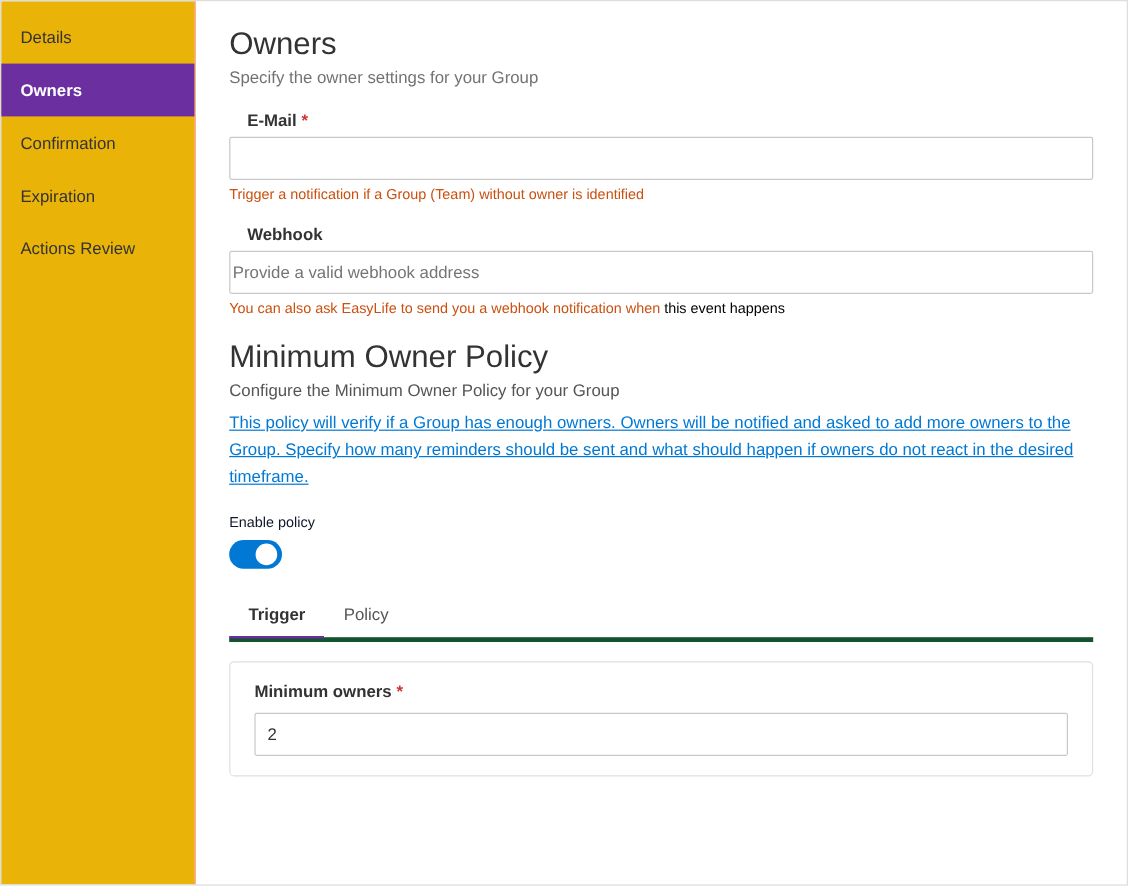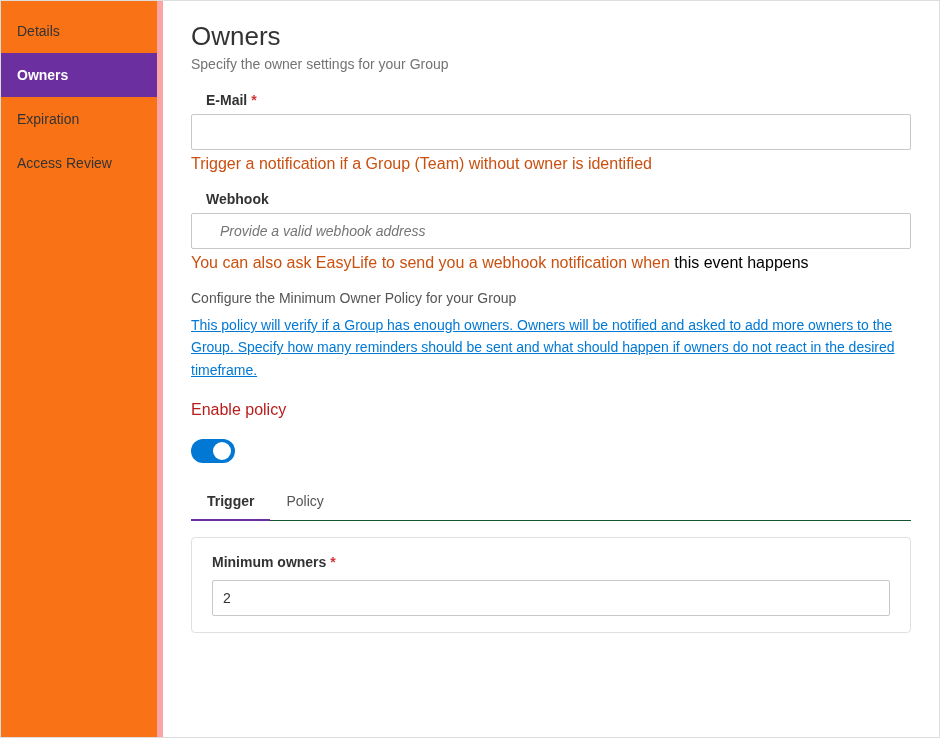--- a/index.html
+++ b/index.html
@@ -14,22 +14,22 @@
       background: #fff;
       width: 940px;
       height: 738px;
       overflow: hidden;
       display: flex;
       border: 1px solid #ddd;
     }
     .sidebar {
       width: 162px;
       min-width: 162px;
-      background: #f97316;
-      border-right: 6px solid #fca5a5;
+      background: #eab308;
+      border-right: 1px solid #fca5a5;
       padding-top: 8px;
     }
     .sidebar-item {
       padding: 14px 16px;
       cursor: pointer;
       font-size: 14px;
       color: #333;
       font-weight: 400;
     }
     .sidebar-item.active {
@@ -65,29 +65,28 @@
     }
     .required-star {
       color: #d13438;
       font-weight: 600;
     }
     .text-input {
       width: 100%;
       height: 36px;
       border: 1px solid #c8c8c8;
       border-radius: 2px;
-      padding: 0 28px;
+      padding: 0 2px;
       font-size: 14px;
       color: #000000;
       background: #fff;
       outline: none;
-      font-style: italic;
     }
     .hint-text {
-      font-size: 16px;
+      font-size: 12px;
       color: #ca5010;
       margin-top: 5px;
       margin-bottom: 18px;
     }
     .hint-link {
       color: #000000;
       text-decoration: none;
     }
     .policy-title {
       font-size: 26px;
@@ -101,23 +100,23 @@
       margin-bottom: 8px;
     }
     .policy-description {
       font-size: 14px;
       color: #0078d4;
       line-height: 1.6;
       margin-bottom: 20px;
       text-decoration: underline;
     }
     .toggle-label {
-      font-size: 16px;
-      color: #b91c1c;
-      margin-bottom: 20px;
+      font-size: 12px;
+      color: #0f172a;
+      margin-bottom: 8px;
     }
     .toggle-wrapper {
       margin-bottom: 20px;
     }
     .toggle {
       position: relative;
       display: inline-block;
       width: 44px;
       height: 24px;
     }
@@ -143,21 +142,21 @@
       height: 18px;
       width: 18px;
       left: 22px;
       bottom: 3px;
       background: white;
       border-radius: 50%;
       transition: 0.2s;
     }
     .tabs-bar {
       display: flex;
-      border-bottom: 1px solid #14532d;
+      border-bottom: 4px solid #14532d;
       margin-bottom: 16px;
       align-items: center;
     }
     .tab-item {
       padding: 10px 16px;
       font-size: 14px;
       color: #555;
       cursor: pointer;
       border-bottom: 2px solid transparent;
       margin-bottom: -1px;
@@ -201,24 +200,27 @@
 <body>
 
 <nav class="sidebar">
   <div class="sidebar-item">
     <span>Details</span>
   </div>
   <div class="sidebar-item active">
     <span>Owners</span>
   </div>
   <div class="sidebar-item">
+    <span>Confirmation</span>
+  </div>
+  <div class="sidebar-item">
     <span>Expiration</span>
   </div>
   <div class="sidebar-item">
-    <span>Access Review</span>
+    <span>Actions Review</span>
   </div>
 </nav>
 
 <main class="main-content">
 
   <h1 class="section-title">Owners</h1>
   <p class="section-subtitle">Specify the owner settings for your Group</p>
 
   <div class="email-field">
     <div class="field-label">
@@ -230,20 +232,21 @@
   </div>
 
   <div class="webhook-field">
     <div class="field-label">Webhook</div>
     <input type="text" class="text-input" placeholder="Provide a valid webhook address" style="">
     <div class="hint-text">
       <span>You can also ask EasyLife to send you a webhook notification when </span><a href="#" class="hint-link">this event happens</a>
     </div>
   </div>
 
+  <h2 class="policy-title">Minimum Owner Policy</h2>
   <p class="policy-subtitle">Configure the Minimum Owner Policy for your Group</p>
 
   <p class="policy-description">This policy will verify if a Group has enough owners. Owners will be notified and asked to add more owners to the Group. Specify how many reminders should be sent and what should happen if owners do not react in the desired timeframe.</p>
 
   <div class="toggle-wrapper">
     <div class="toggle-label">Enable policy</div>
     <label class="toggle">
       <input type="checkbox" checked="" style="">
       <span class="toggle-slider"></span>
     </label>

